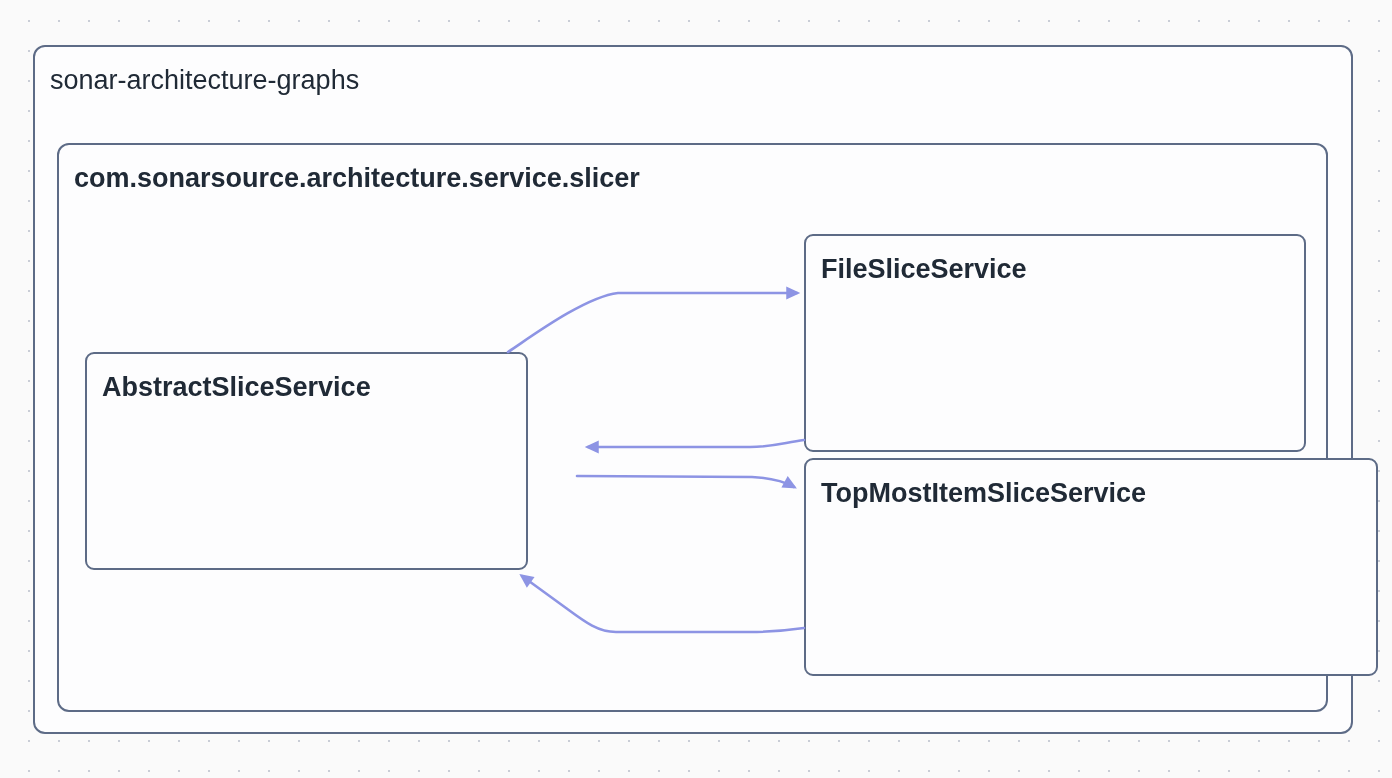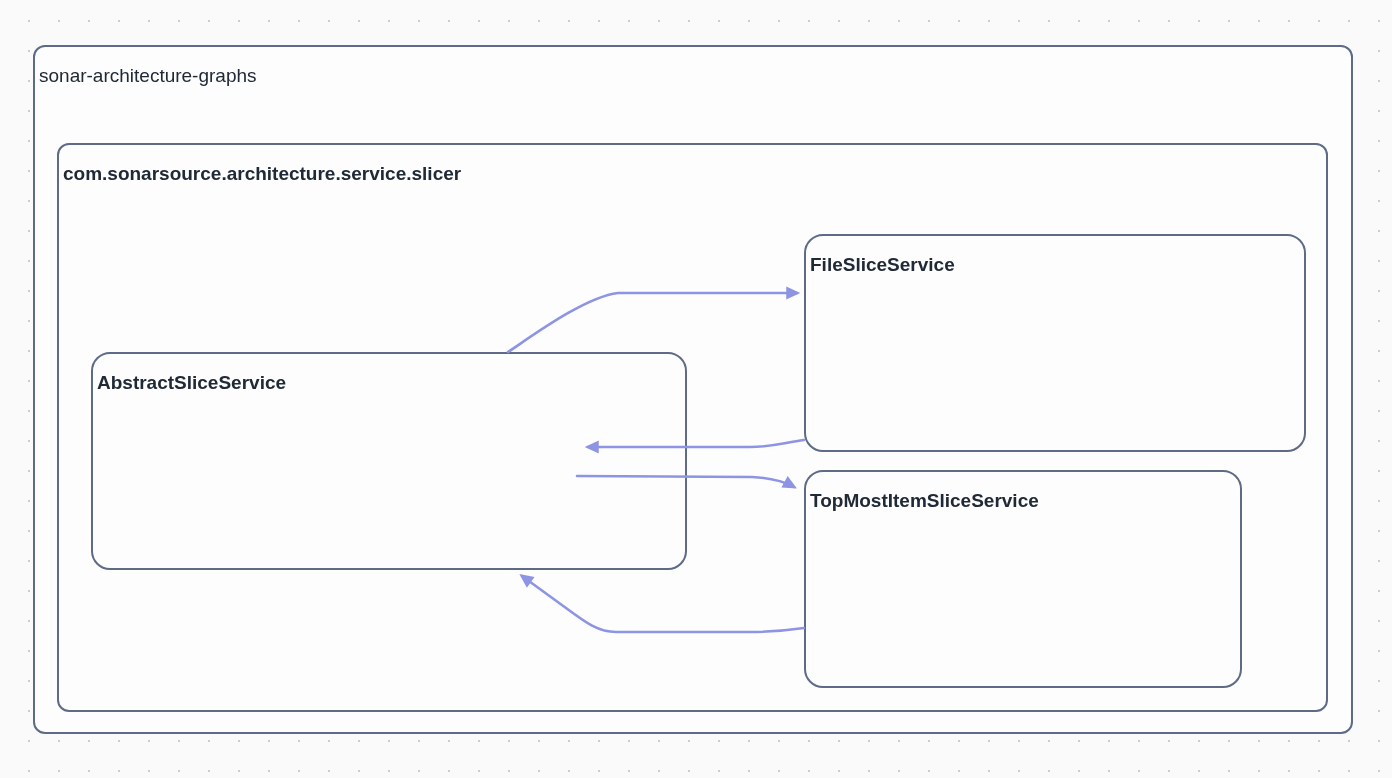--- a/index.html
+++ b/index.html
@@ -27,29 +27,29 @@
     position: absolute;
     border: 2px solid var(--border);
     border-radius: 12px;
     background: var(--node-fill);
   }
   .group.root { left: 33px; top: 45px; width: 1320px; height: 689px; }
   .group.pkg  { left: 22px; top: 96px; width: 1271px; height: 569px; background: transparent; font-weight: bold; }
   .node {
     position: absolute;
     border: 2px solid var(--border);
-    border-radius: 19px;
+    border-radius: 9px;
     background: var(--node-fill);
   }
-  .node.abstract { left: 32px;  top: 207px; width: 596px; height: 218px; }
+  .node.abstract { left: 26px;  top: 207px; width: 443px; height: 218px; }
   .node.file     { left: 745px; top: 89px;  width: 502px; height: 218px; }
-  .node.topmost  { left: 745px; top: 325px; width: 438px; height: 218px; }
+  .node.topmost  { left: 745px; top: 313px; width: 574px; height: 218px; }
   .box-title {
-    padding: 17px 4px;
-    font-size: 19px;
+    padding: 17px 15px;
+    font-size: 27px;
     line-height: 1.25;
     color: var(--text);
     white-space: nowrap;
   }
   .edges {
     position: absolute;
     left: 0; top: 0;
     width: 1392px; height: 778px;
     overflow: visible;
   }

